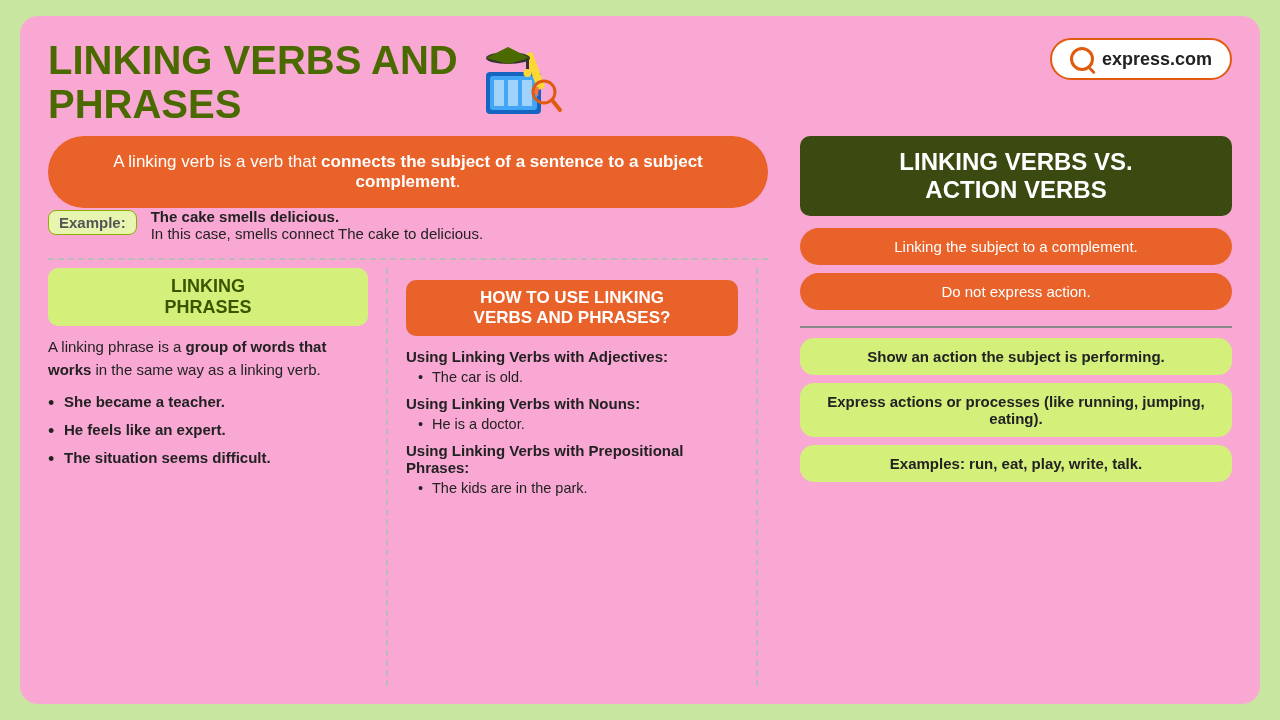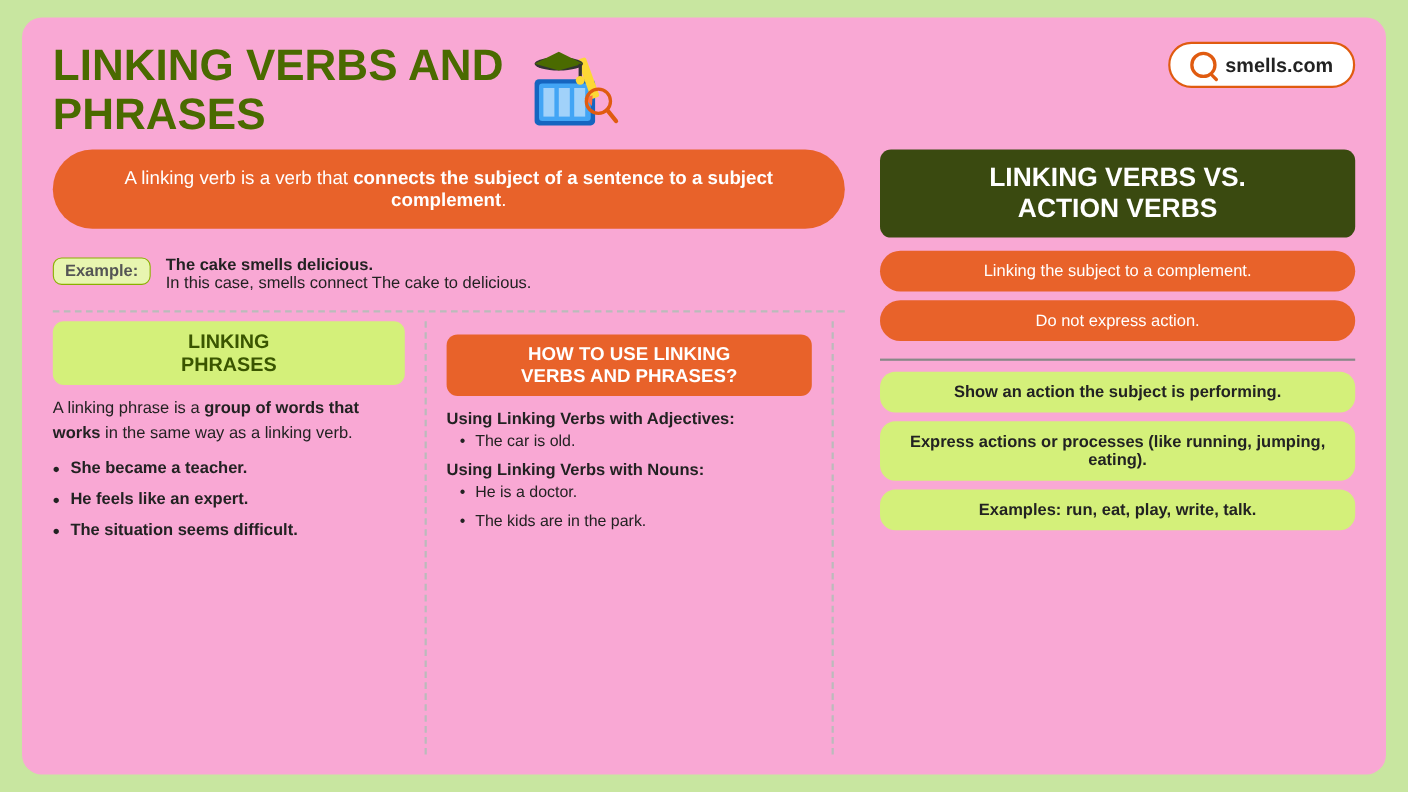--- a/index.html
+++ b/index.html
@@ -82,21 +82,21 @@
       border-radius: 2px;
     }
     
     .definition-banner {
       background: #e8622a;
       border-radius: 36px;
       padding: 16px 30px;
       color: #fff;
       font-size: 17px;
       text-align: center;
-      margin-bottom: 24px;
+      margin-bottom: 0;
       width: 720px;
     }
     .definition-banner .bold { font-weight: 900; }
     
     .example-row {
       display: flex;
       align-items: flex-start;
       gap: 14px;
       margin-bottom: 10px;
     }
@@ -282,21 +282,21 @@
           <rect x="50" y="16" width="3" height="14" fill="#333"></rect>
           <circle cx="51.5" cy="31" r="4" fill="#fdd835"></circle>
 
           <circle cx="68" cy="50" r="11" fill="none" stroke="#e05b10" stroke-width="3"></circle>
           <line x1="76" y1="58" x2="84" y2="68" stroke="#e05b10" stroke-width="4" stroke-linecap="round"></line>
         </svg>
       </div>
     </div>
     <div class="brand-pill">
       <span class="search-circle"></span>
-      <span>smells.com</span>
+      <span>express.com</span>
     </div>
   </div>
 
   <div style="display:flex; gap:0; flex:1;">
 
     <div style="width:730px; display:flex; flex-direction:column;">
 
       <div class="definition-banner">
         <span>A linking verb is a verb that </span><span class="bold">connects the subject of a sentence to a subject complement</span><span>.</span>
       </div>
@@ -333,20 +333,21 @@
               <li>The car is old.</li>
             </ul>
           </div>
           <div class="mid-section">
             <span class="bold">Using Linking Verbs with Nouns:</span>
             <ul class="mid-bullet">
               <li>He is a doctor.</li>
             </ul>
           </div>
           <div class="mid-section">
+            <span class="bold">Using Linking Verbs with Prepositional Phrases:</span>
             <ul class="mid-bullet">
               <li>The kids are in the park.</li>
             </ul>
           </div>
         </div>
       </div>
     </div>
 
     <div class="right-col">
       <div class="section-header-dark">LINKING VERBS VS.<br>ACTION VERBS</div>

